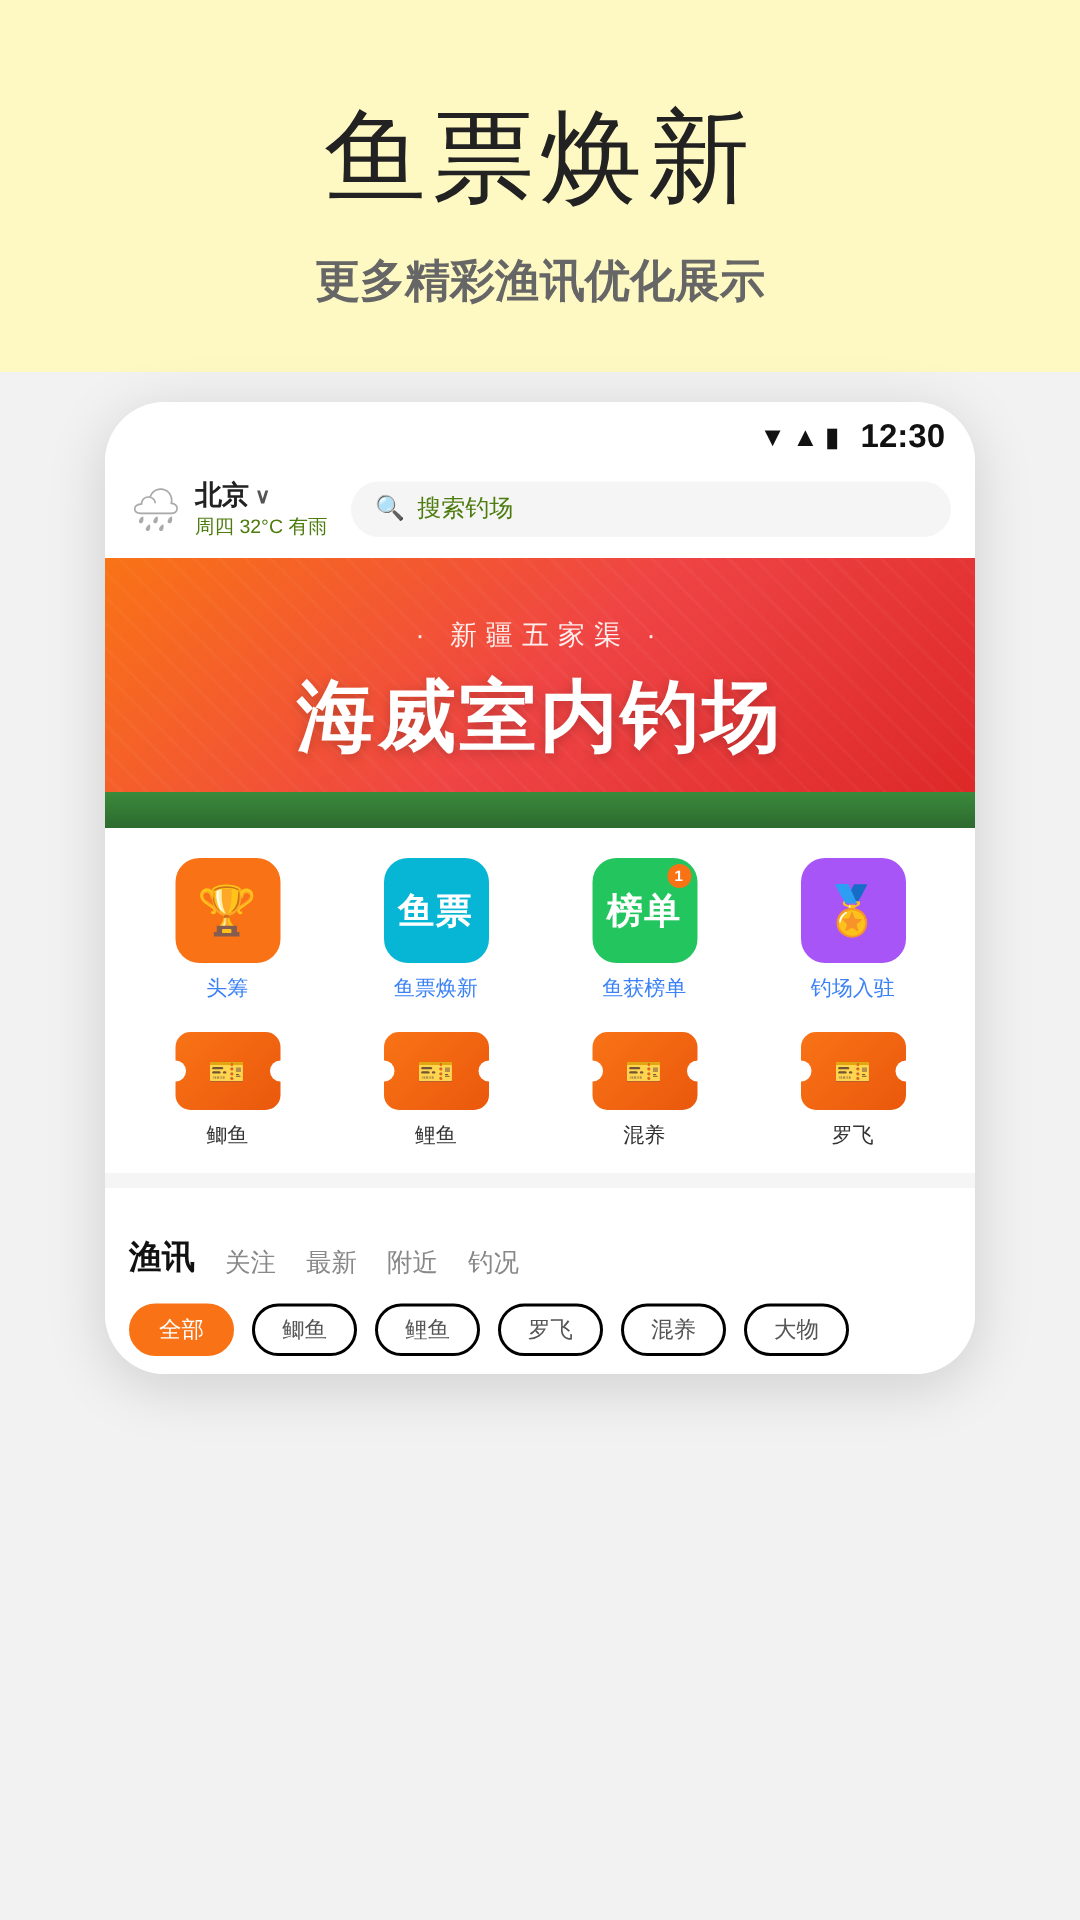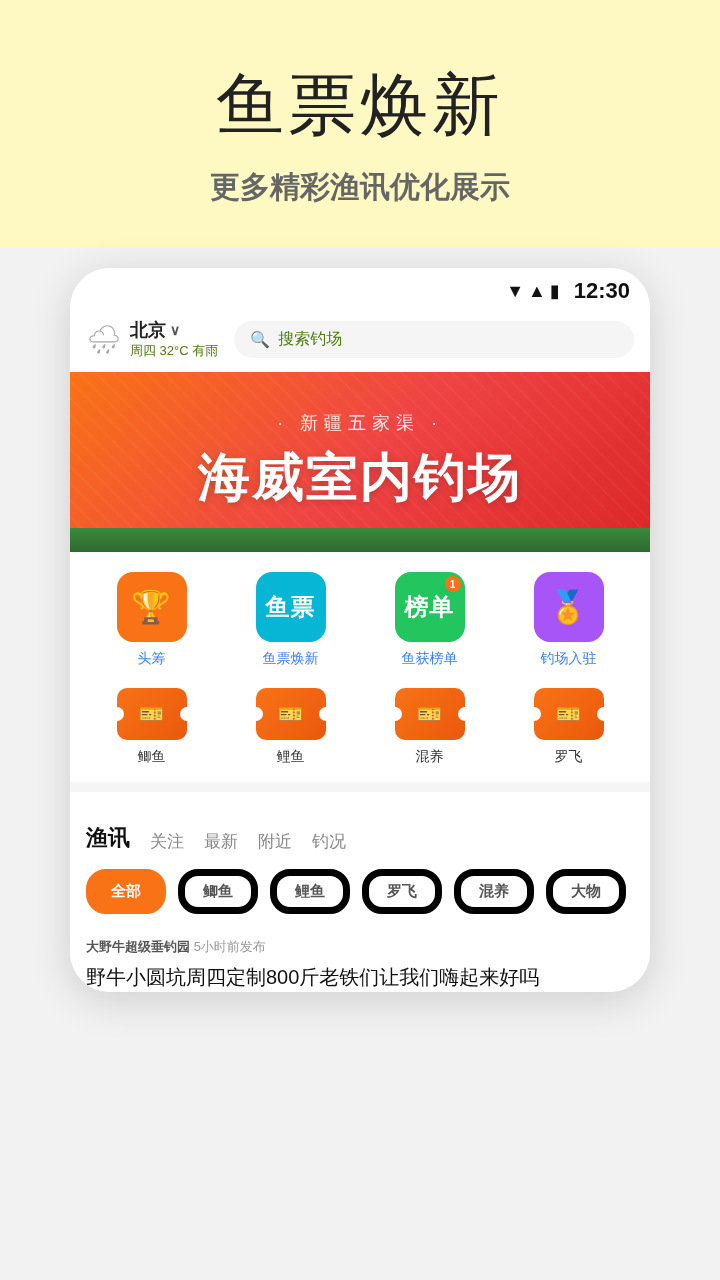--- a/index.html
+++ b/index.html
@@ -315,23 +315,22 @@
     .news-filter-row {
       display: flex;
       align-items: center;
       padding: 8px 16px 12px;
       gap: 12px;
     }
     .filter-chip {
       padding: 6px 18px;
       border-radius: 20px;
       font-size: 15px;
-      border: 7px solid #000000;
+      border: 2px solid #000000;
       color: #555;
-      font-weight: bold;
     }
     .filter-chip.active {
       background: #f97316;
       color: #fff;
       border-color: #f97316;
     }
 
     
     .news-card {
       padding: 12px 16px 0;
@@ -478,25 +477,17 @@
 
       <div class="news-filter-row">
         <div class="filter-chip active">全部</div>
         <div class="filter-chip">鲫鱼</div>
         <div class="filter-chip">鲤鱼</div>
         <div class="filter-chip">罗飞</div>
         <div class="filter-chip">混养</div>
         <div class="filter-chip">大物</div>
       </div>
 
-      <div class="news-card">
-        <div class="news-card-meta">
-          <span class="source">大野牛超级垂钓园</span>
-          <span>  </span>
-          <span>5小时前发布</span>
-        </div>
-        <div class="news-card-title">野牛小圆坑周四定制800斤老铁们让我们嗨起来好吗</div>
-      </div>
 
     </div>
 
   </div>
 </div>
 
 </body></html>

